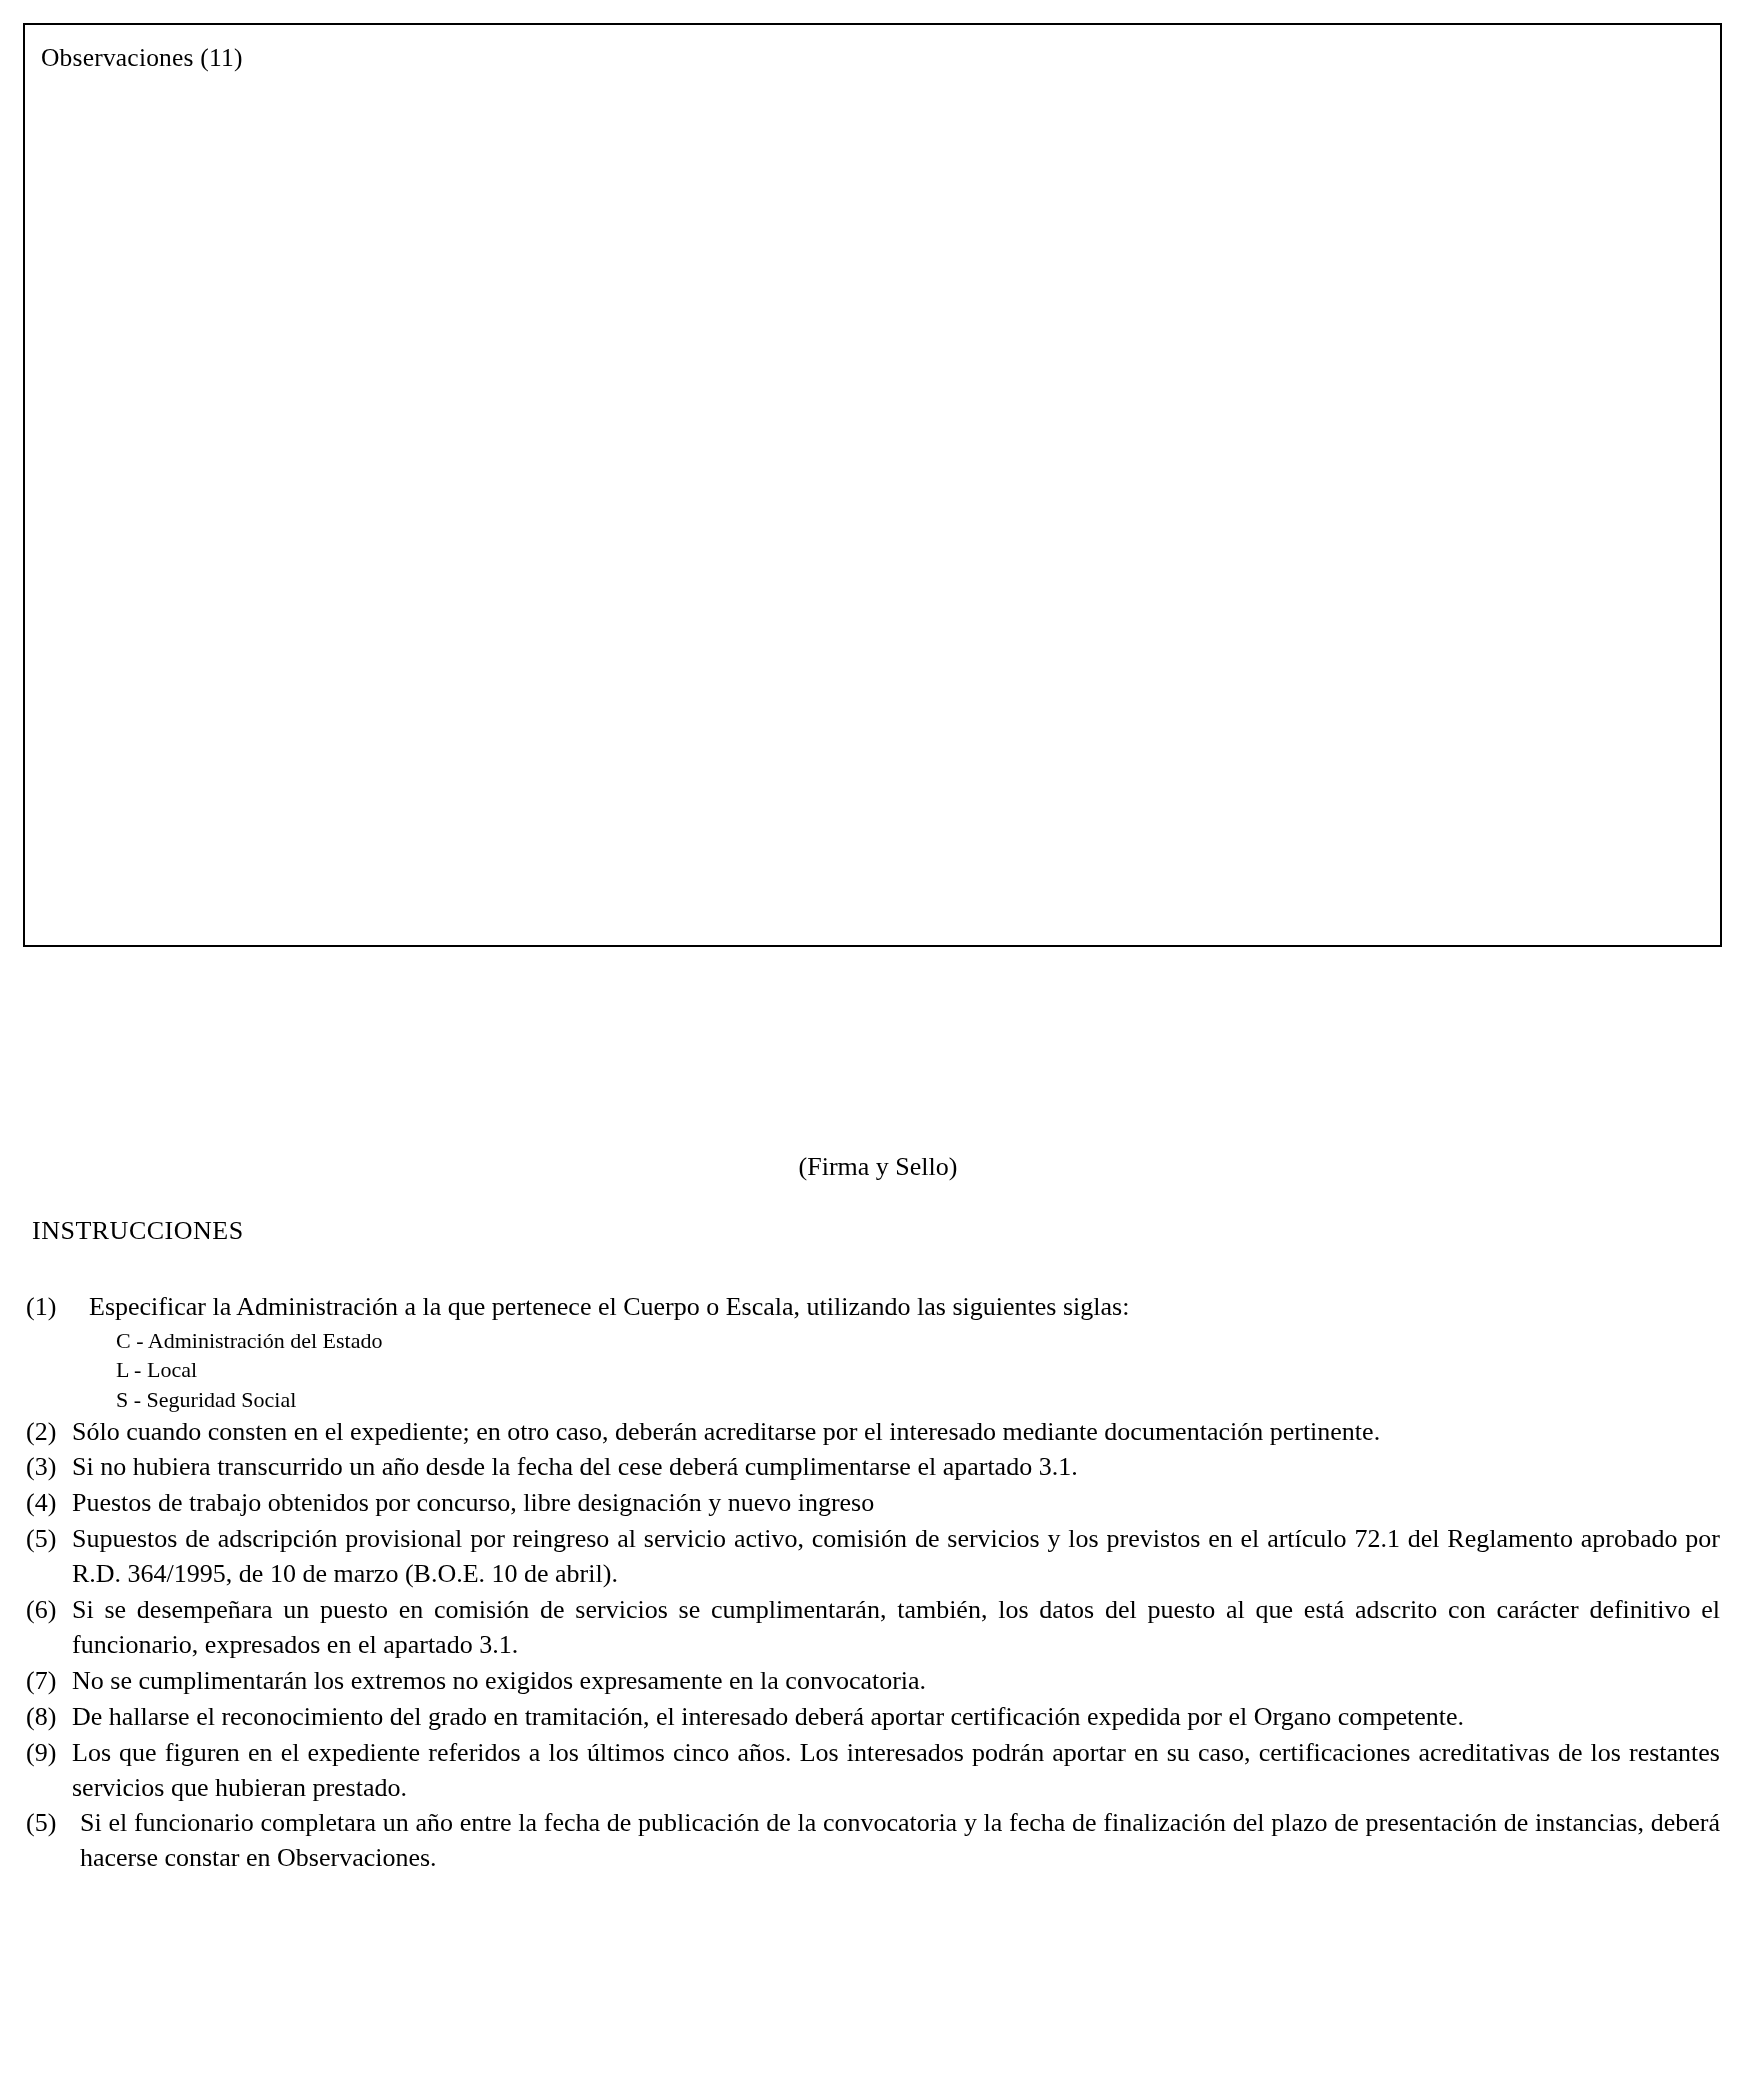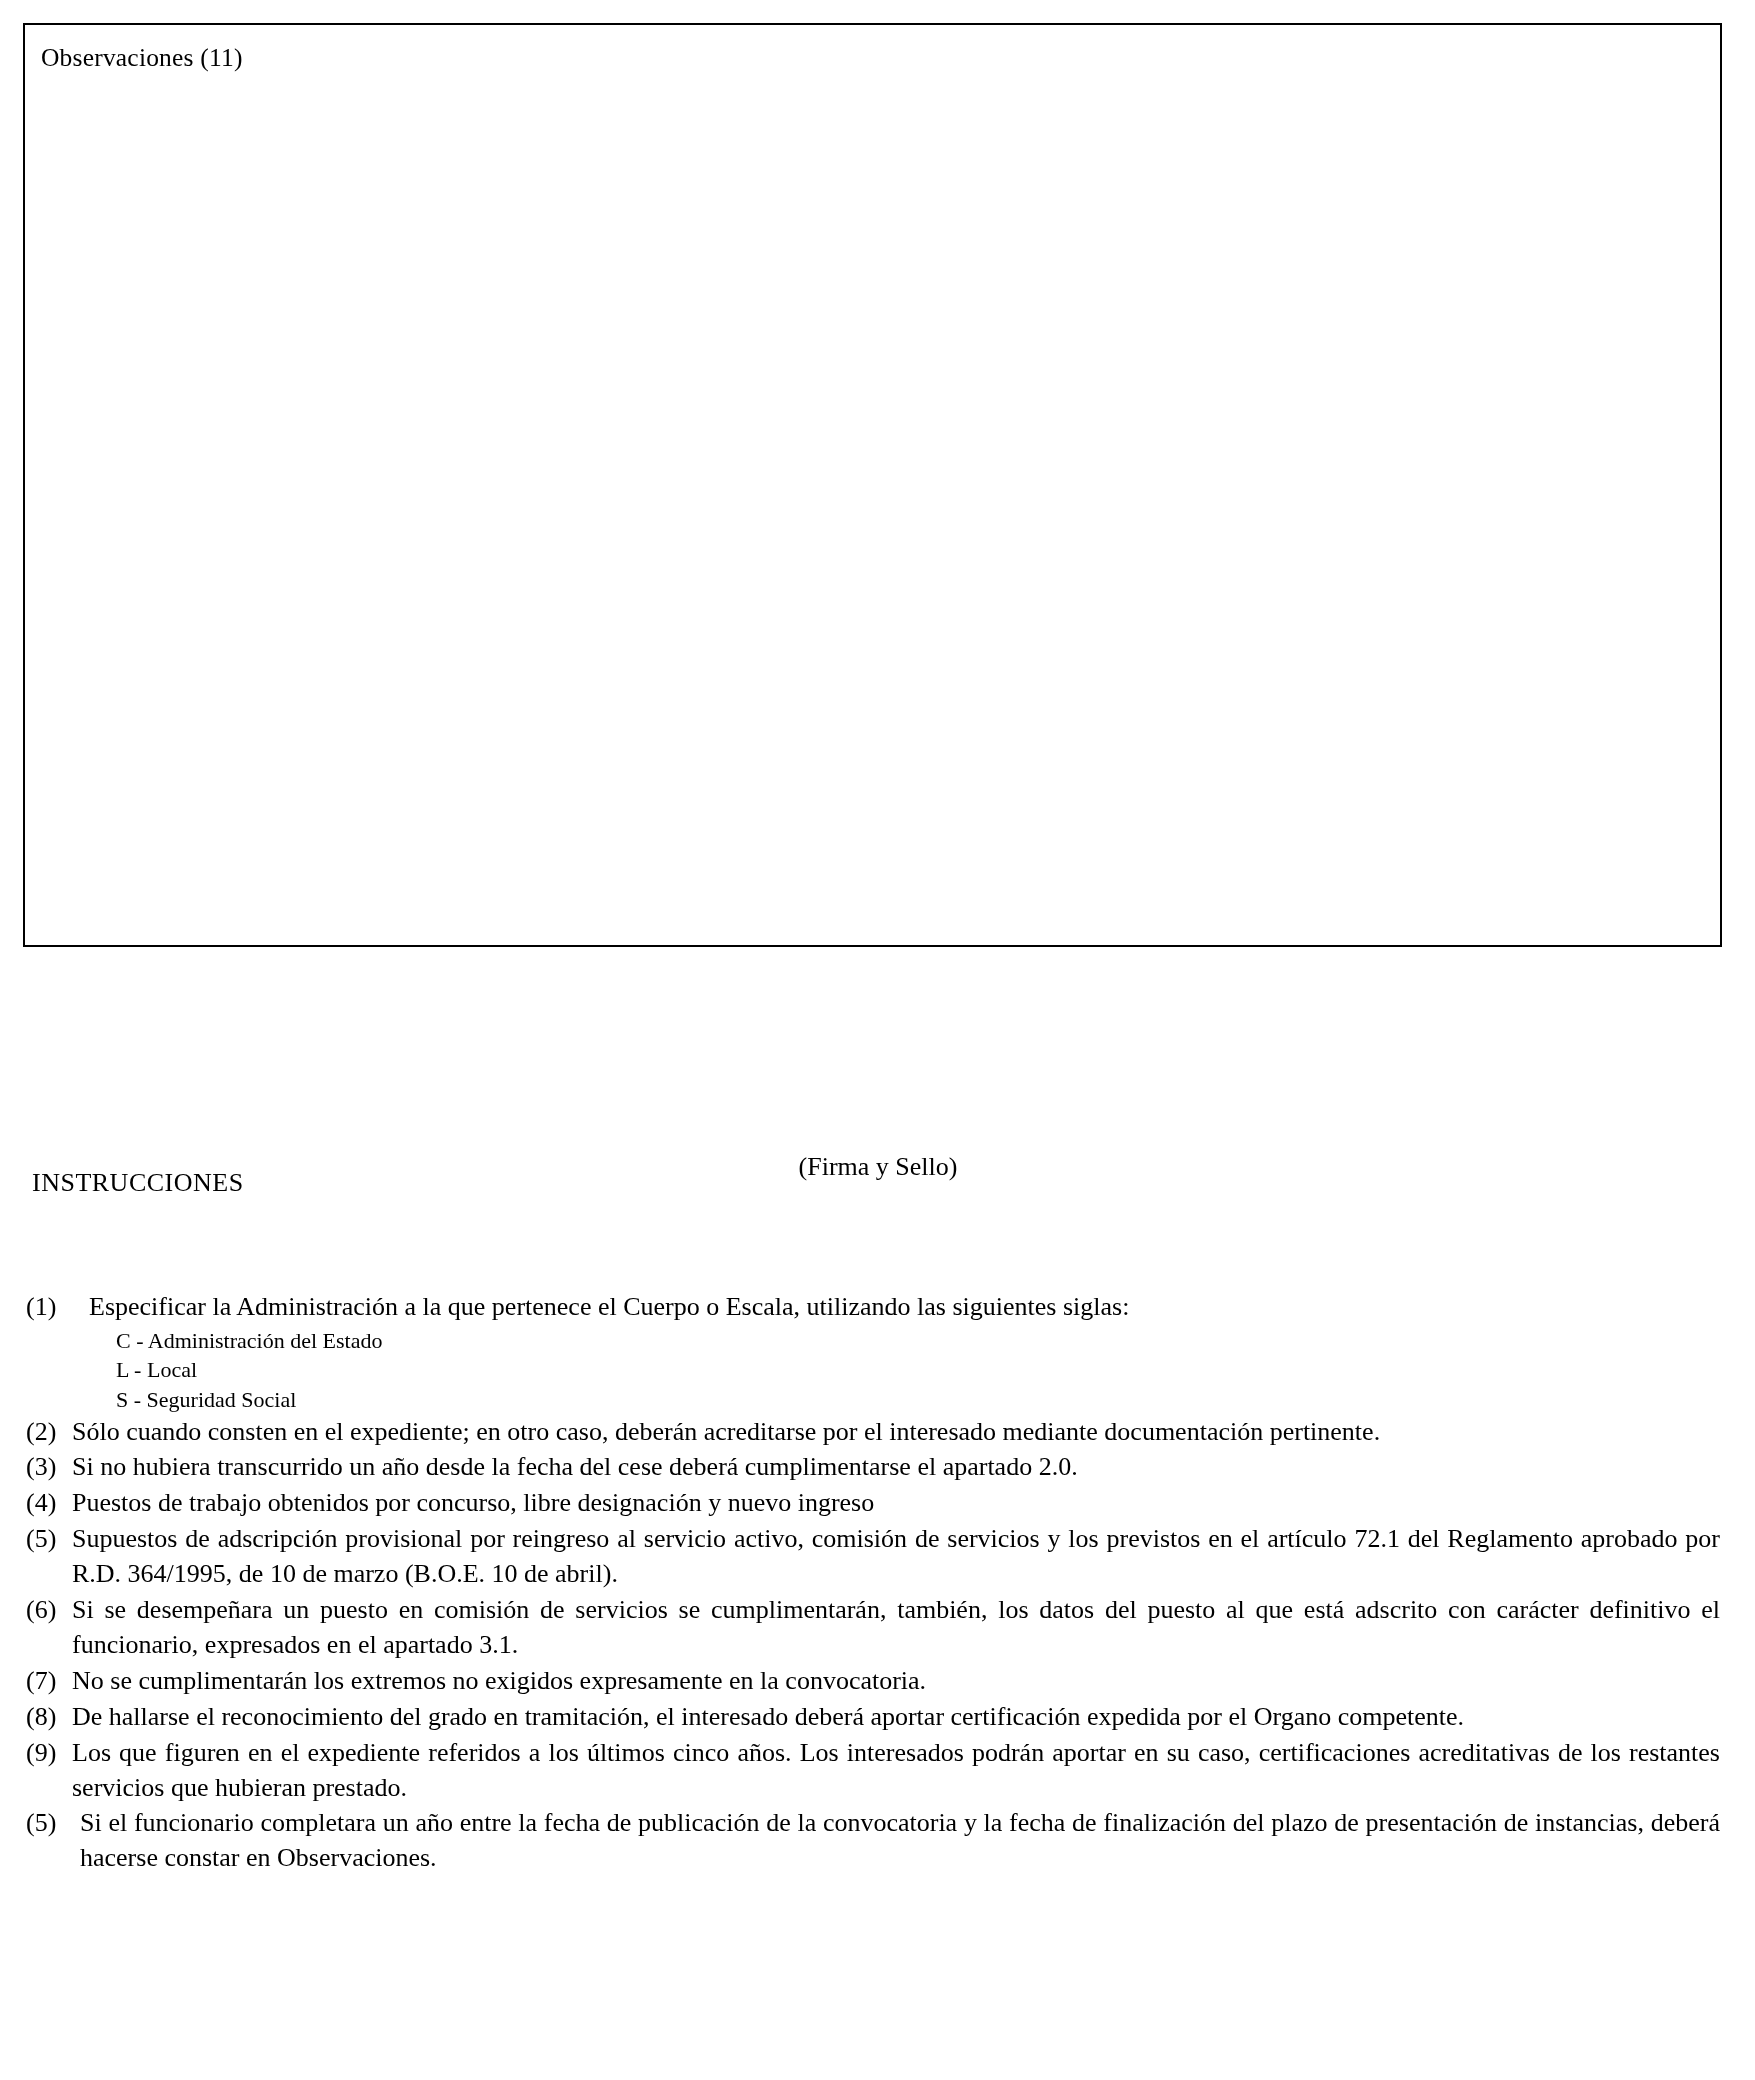--- a/index.html
+++ b/index.html
@@ -50,21 +50,21 @@
     top: 1152px;
     width: 1756px;
     text-align: center;
     font-size: 26px;
   }
 
   
   .instrucciones-title {
     position: absolute;
     left: 32px;
-    top: 1168px;
+    top: 1216px;
     font-size: 26px;
     letter-spacing: 0.5px;
   }
 
   
   .instructions {
     position: absolute;
     left: 26px;
     top: 1290px;
     width: 1694px;
@@ -137,21 +137,21 @@
       <li>S - Seguridad Social</li>
     </ul>
 
     <div class="instr-item no-justify">
       <span class="instr-num">(2)</span>
       <span class="instr-text">Sólo cuando consten en el expediente; en otro caso, deberán acreditarse por el interesado mediante documentación pertinente.</span>
     </div>
 
     <div class="instr-item no-justify">
       <span class="instr-num">(3)</span>
-      <span class="instr-text">Si no hubiera transcurrido un año desde la fecha del cese deberá cumplimentarse el apartado 2.0.</span>
+      <span class="instr-text">Si no hubiera transcurrido un año desde la fecha del cese deberá cumplimentarse el apartado 3.1.</span>
     </div>
 
     <div class="instr-item no-justify">
       <span class="instr-num">(4)</span>
       <span class="instr-text">Puestos de trabajo obtenidos por concurso, libre designación y nuevo ingreso</span>
     </div>
 
     <div class="instr-item">
       <span class="instr-num">(5)</span>
       <span class="instr-text">Supuestos de adscripción provisional por reingreso al servicio activo, comisión de servicios y los previstos en el artículo 72.1    del Reglamento aprobado por R.D. 364/1995, de 10 de marzo (B.O.E. 10 de abril).</span>

